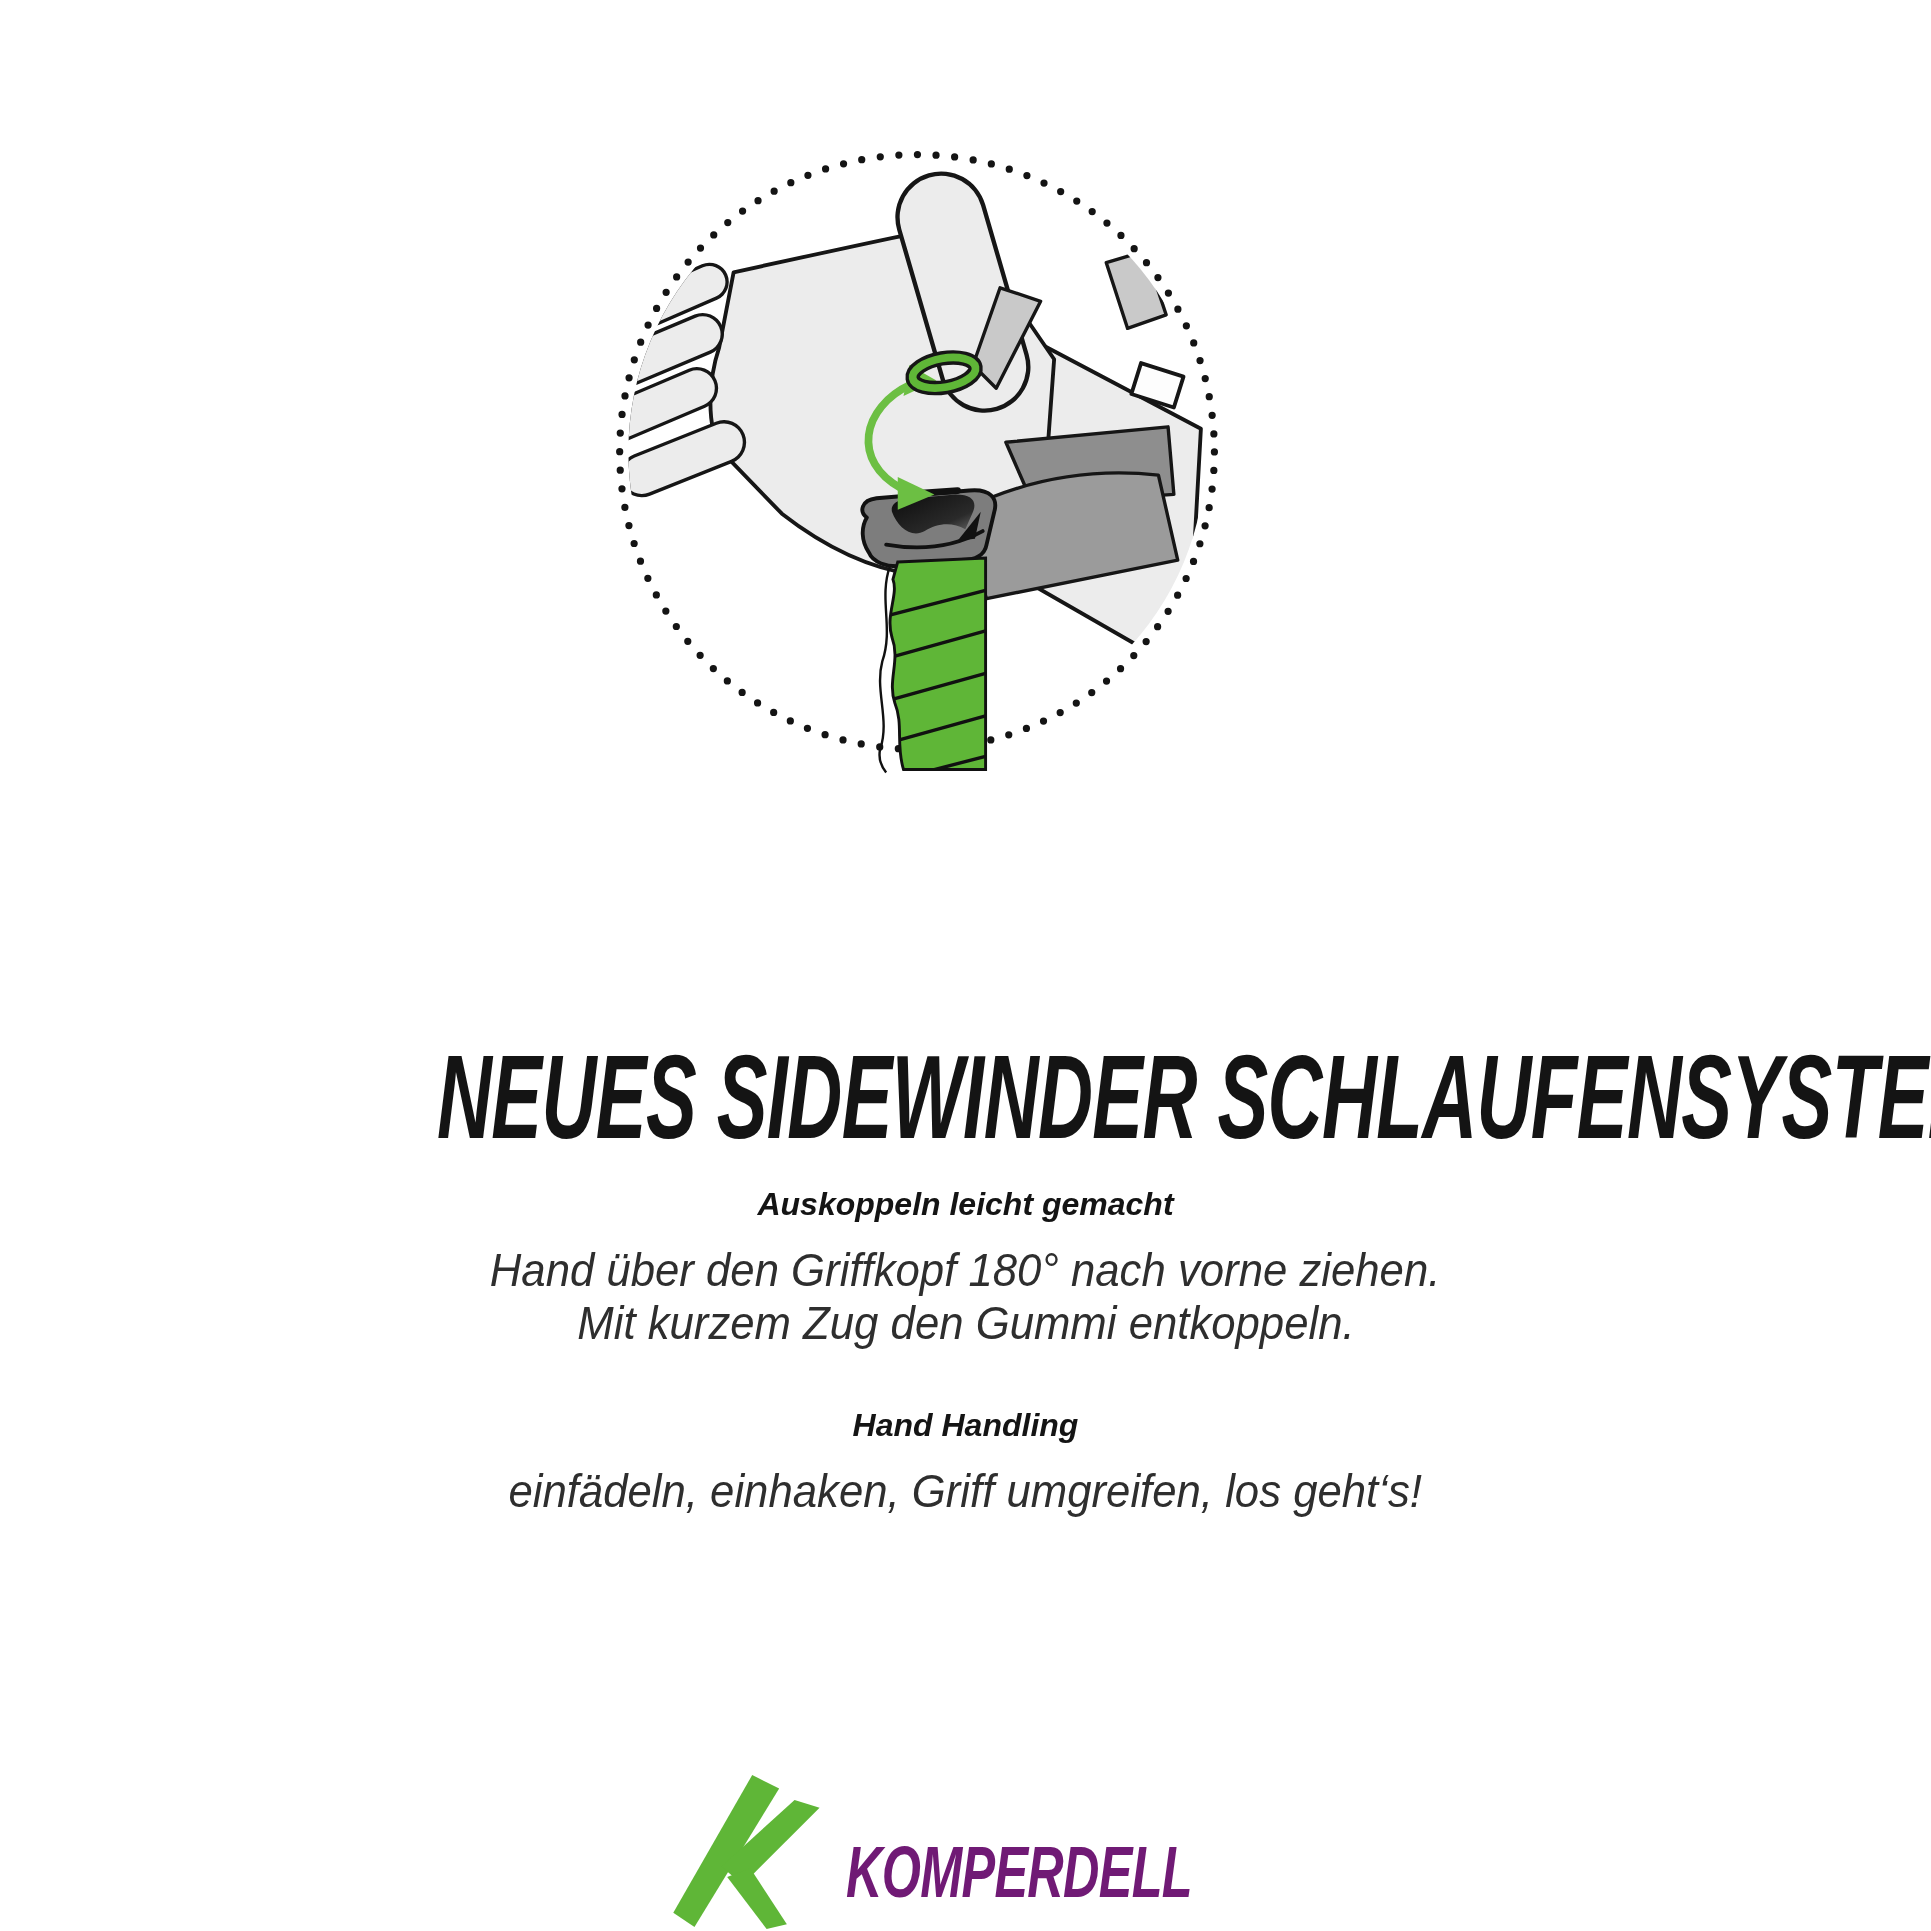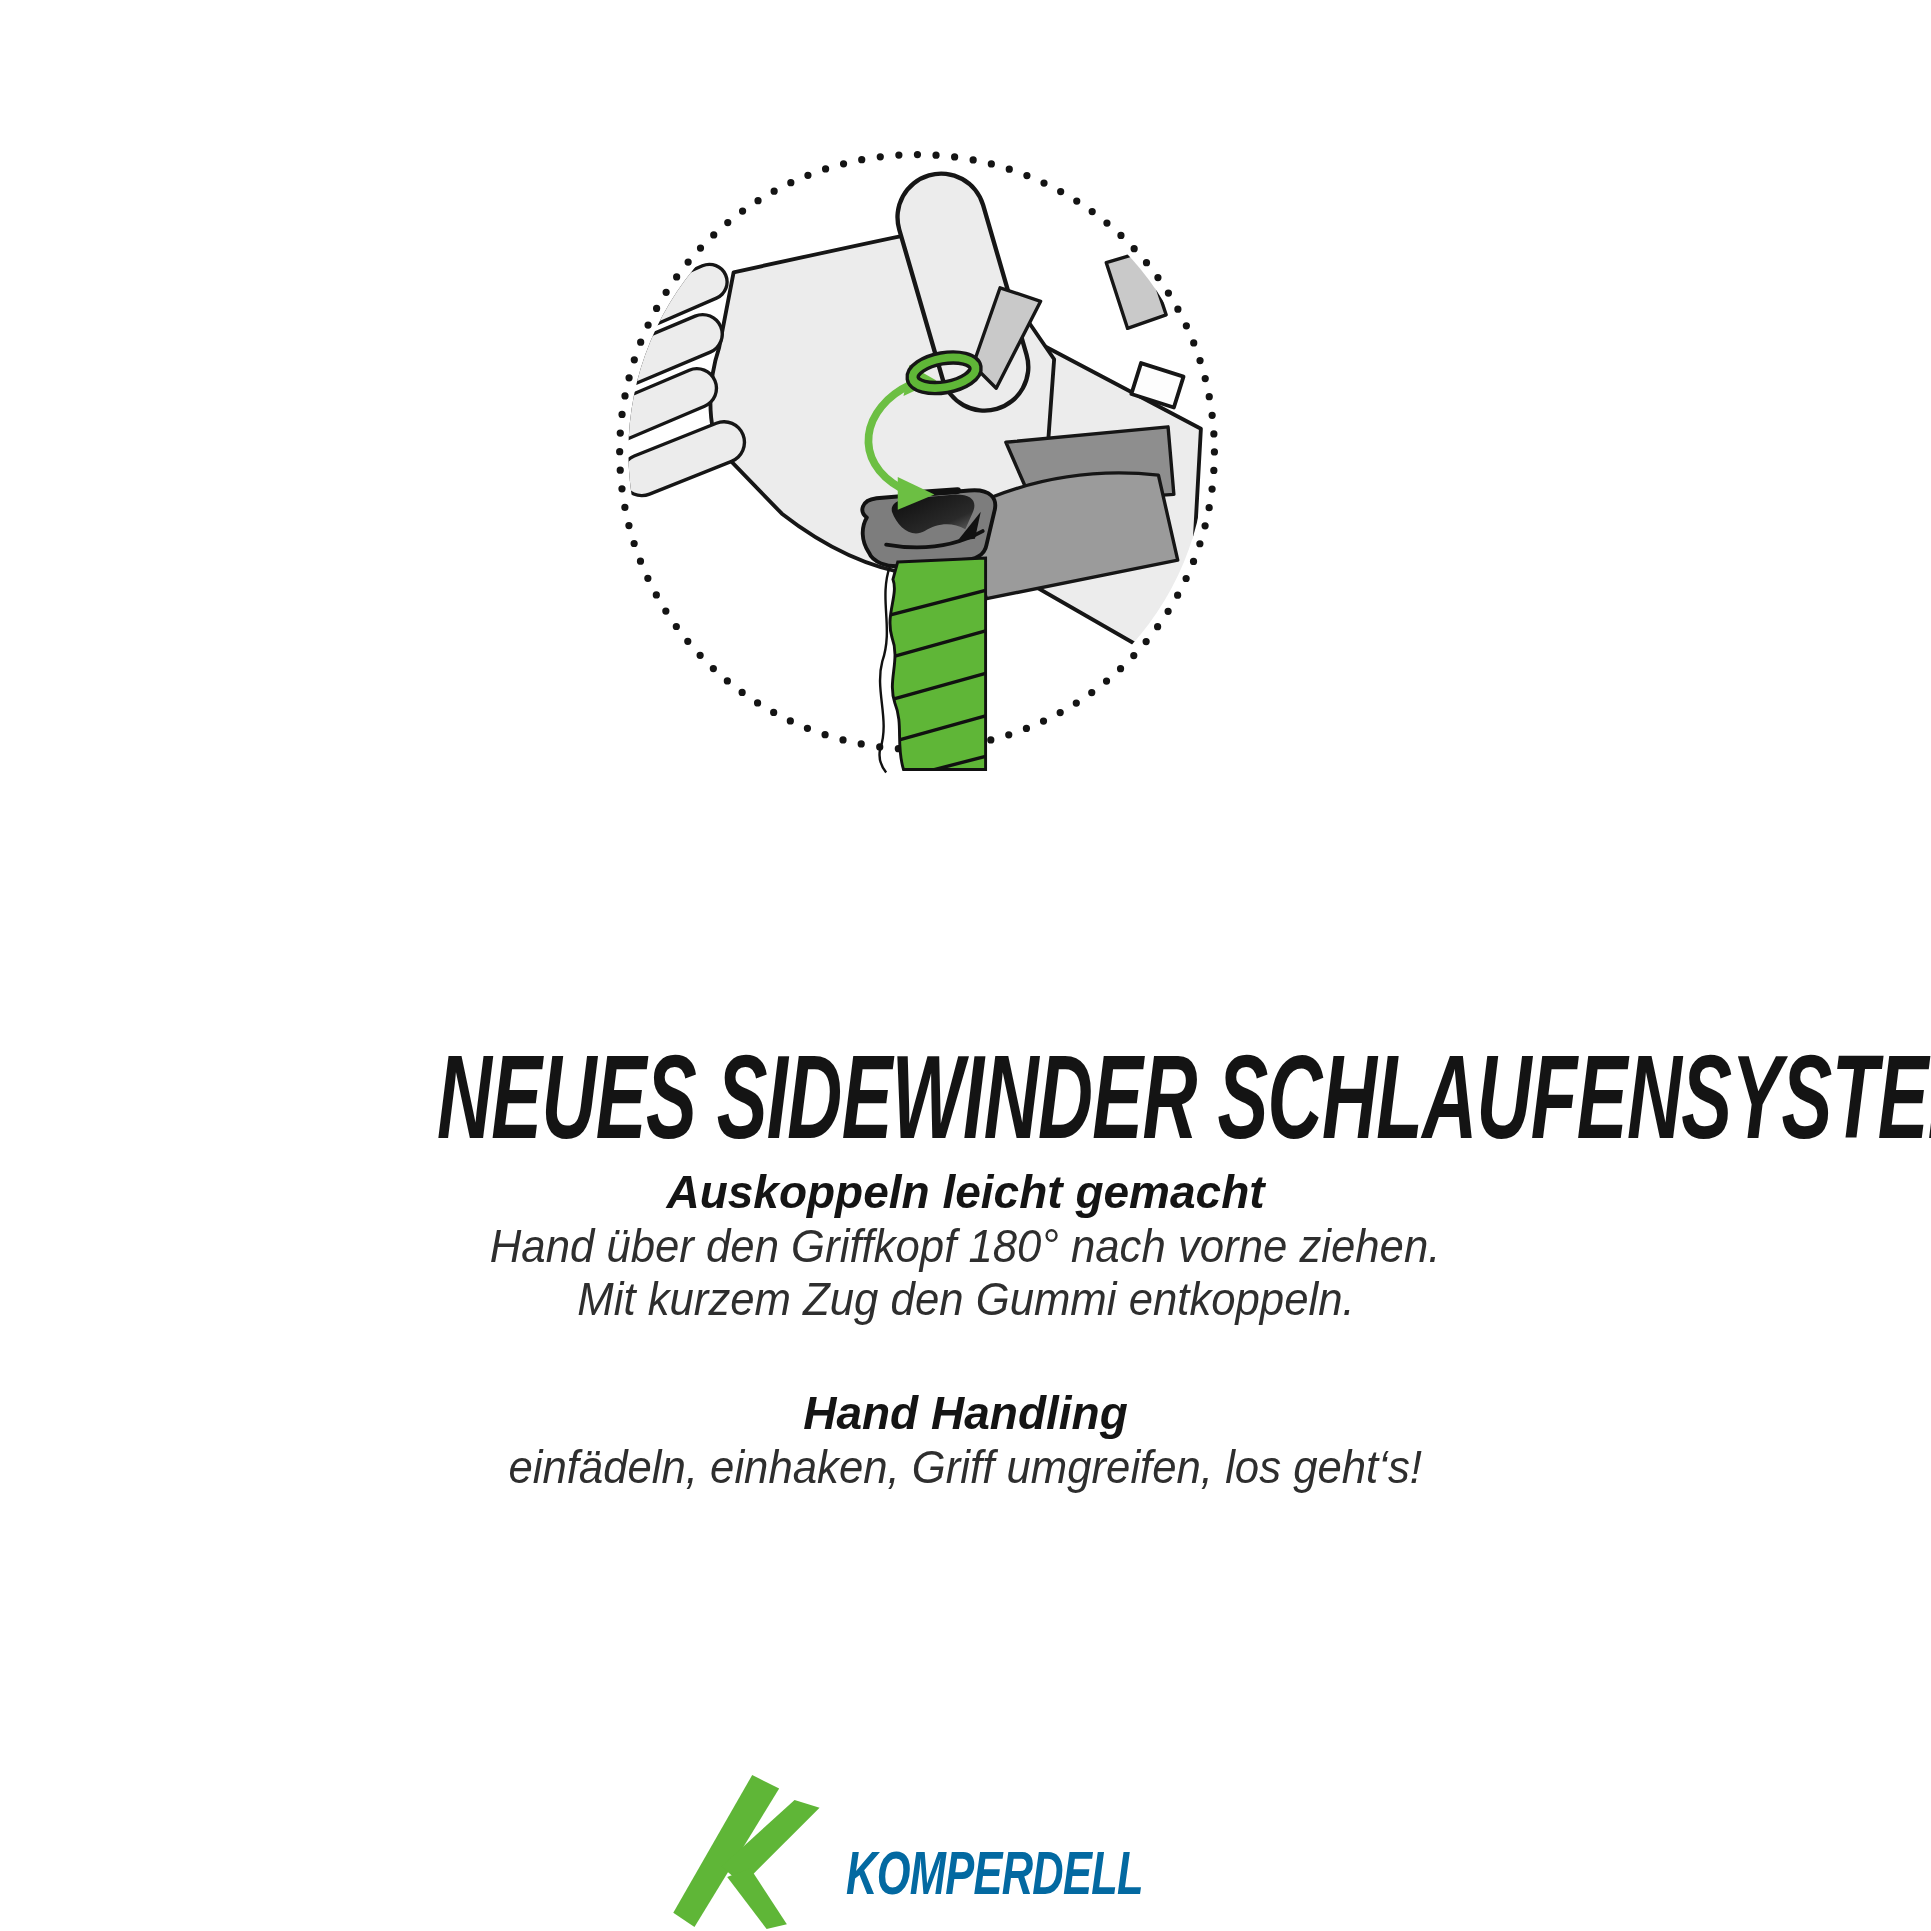--- a/index.html
+++ b/index.html
@@ -14,30 +14,30 @@
     position:absolute;left:0;top:1037px;width:100%;
     text-align:center;line-height:119px;font-size:119px;
     font-weight:bold;font-style:italic;white-space:nowrap;color:#141414;
   }
   .headline .squeeze{display:inline-block;transform:scaleX(0.64);transform-origin:center;letter-spacing:-1px;}
   
   .copy{position:absolute;left:0;width:100%;text-align:center;}
   .copy-1{top:1166px;}
   .copy-2{top:1387px;}
   .copy .ttl{
-    font-size:46px;line-height:53px;font-weight:bold;font-style:italic;color:#141414;margin:0;
+    font-size:32px;line-height:53px;font-weight:bold;font-style:italic;color:#141414;margin:12px;
   }
   .copy .ln{font-size:47px;line-height:53px;font-style:italic;color:#2e2e2e;margin:0;white-space:nowrap;}
   .copy .ln .squeeze{display:inline-block;transform:scaleX(0.93);transform-origin:center;}
   
   .logo-icon{position:absolute;left:644px;top:1775px;width:176px;height:154px;}
   .wordmark{
     position:absolute;left:846px;top:1827px;width:458px;height:91px;
-    font-size:62px;line-height:91px;font-weight:bold;font-style:italic;
-    white-space:nowrap;color:#0369a1;
+    font-size:72px;line-height:91px;font-weight:bold;font-style:italic;
+    white-space:nowrap;color:#701a75;
   }
   .wordmark .squeeze{display:inline-block;transform:scaleX(0.70);transform-origin:left center;letter-spacing:-1px;}
 </style>
 </head>
 <body>
 
 <div class="canvas">
 
   <svg class="illus" viewBox="0 0 840 840" aria-hidden="true">
     <defs>

